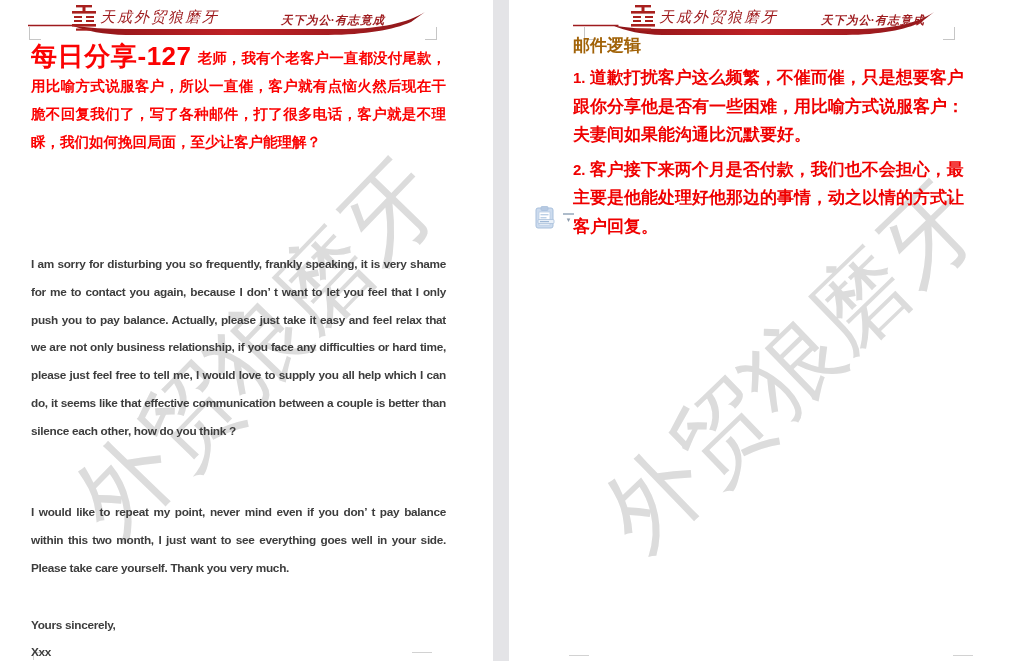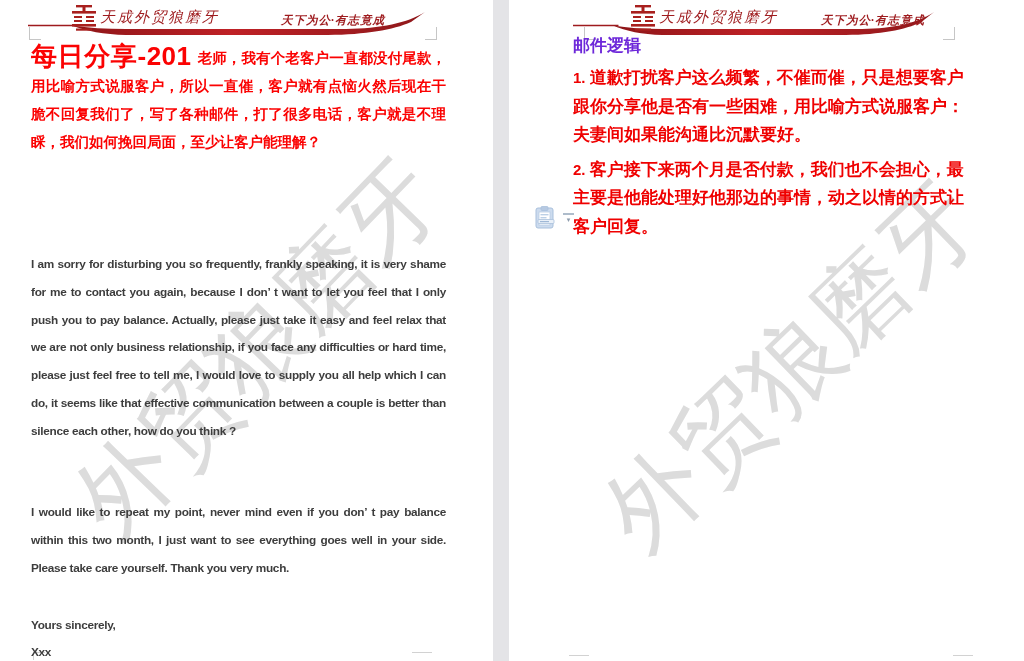--- a/index.html
+++ b/index.html
@@ -46,21 +46,21 @@
   .title-big { font-size:26px; letter-spacing:0.5px; vertical-align:-2px; padding-right:6px; }
   .en { color:#3d3d3d; font-weight:bold; font-size:11.8px; letter-spacing:-0.3px;
         line-height:27.8px; text-align:justify; }
   .dear   { top:192px; }
   .para1  { top:251px; }
   .para2  { top:499px; }
   .yours  { top:612px; }
   .sigxxx { top:639px; }
 
   
-  .rp-heading { position:absolute; left:64px; top:34px; z-index:2; color:#6d28d9;
+  .rp-heading { position:absolute; left:64px; top:34px; z-index:2; color:#a16207;
                 font-weight:bold; font-size:17px; font-family:"Liberation Serif", serif; }
   .rp-points { position:absolute; left:64px; top:64px; width:392px; z-index:2;
                color:#ef0000; font-size:17px; line-height:28.5px;
                font-family:"Liberation Serif", serif; font-weight:bold; }
   .rp-points p + p { margin-top:6px; }
   .rp-points .num { font-family:"Liberation Sans", sans-serif; font-size:15px; }
 
   
   .paste-btn { position:absolute; left:26px; top:206px; z-index:4; width:42px; height:26px;
                cursor:pointer; }
@@ -106,21 +106,21 @@
             <rect x="14" y="15" width="8" height="2"></rect>
           <rect x="0" y="19" width="24" height="2.6"></rect>
           <rect x="4" y="23.5" width="16" height="2.2"></rect>
         </g>
       </svg>
       <div class="brand-name" style="left:100px; top:8px;">天成外贸狼磨牙</div>
       <div class="brand-motto" style="left:281px; top:13px;">天下为公·有志竟成</div>
     </div>
 
     <p class="lp-block title-para">
-      <span class="title-big">每日分享-201</span><span>老师，我有个老客户一直都没付尾款，用比喻方式说服客户，所以一直催，客户就有点恼火然后现在干脆不回复我们了，写了各种邮件，打了很多电话，客户就是不理睬，我们如何挽回局面，至少让客户能理解？</span>
+      <span class="title-big">每日分享-127</span><span>老师，我有个老客户一直都没付尾款，用比喻方式说服客户，所以一直催，客户就有点恼火然后现在干脆不回复我们了，写了各种邮件，打了很多电话，客户就是不理睬，我们如何挽回局面，至少让客户能理解？</span>
     </p>
 
     <p class="lp-block en para1">I am sorry for disturbing you so frequently, frankly speaking, it is very shame for me to contact you again, because I don’ t want to let you feel that I only push you to pay balance. Actually, please just take it easy and feel relax that we are not only business relationship, if you face any difficulties or hard time, please just feel free to tell me, I would love to supply you all help which I can do, it seems like that effective communication between a couple is better than silence each other, how do you think ?</p>
     <p class="lp-block en yours">Yours sincerely,</p>
     <p class="lp-block en para2">I would like to repeat my point, never mind even if you don’ t pay balance within this two month, I just want to see everything goes well in your side. Please take care yourself. Thank you very much.</p>
     <p class="lp-block en sigxxx">Xxx</p>
   </div>
 
   <div class="page-gap"></div>
 

